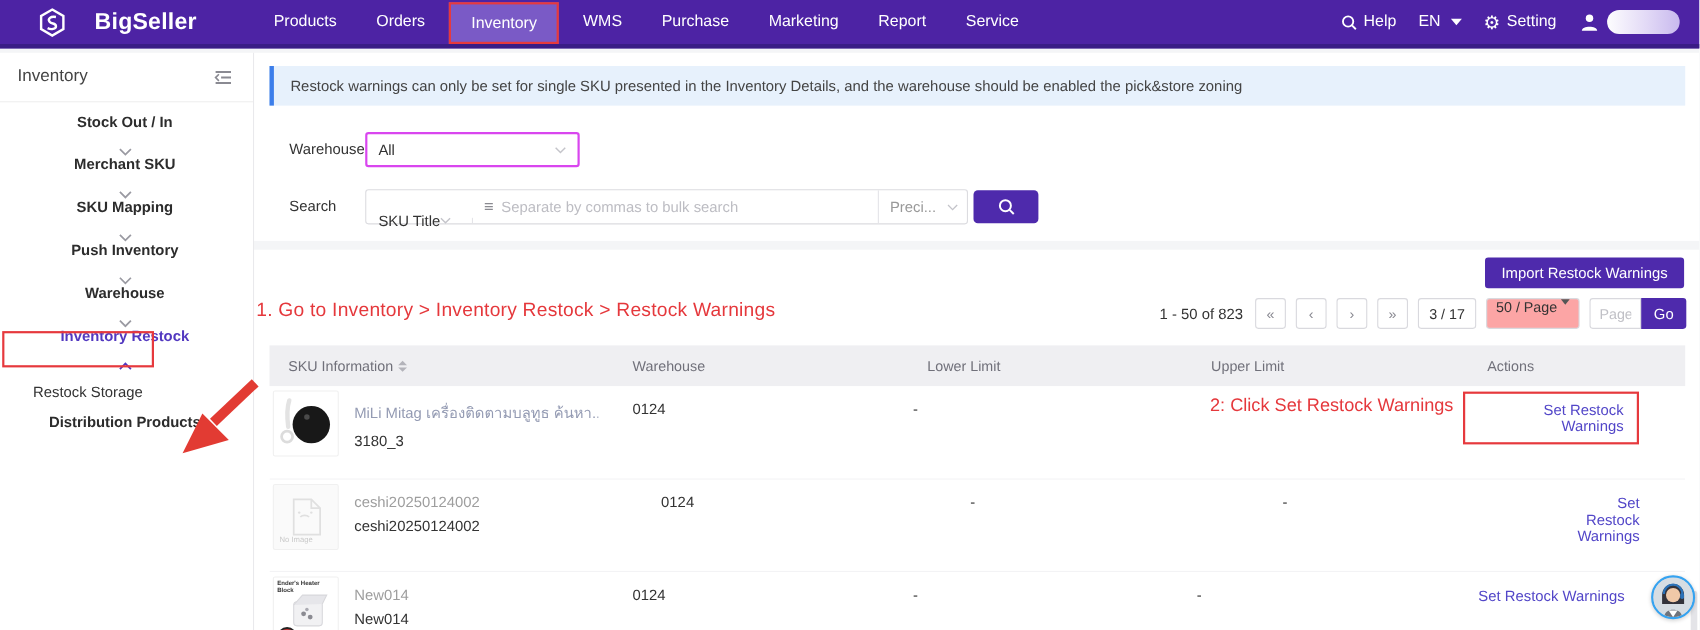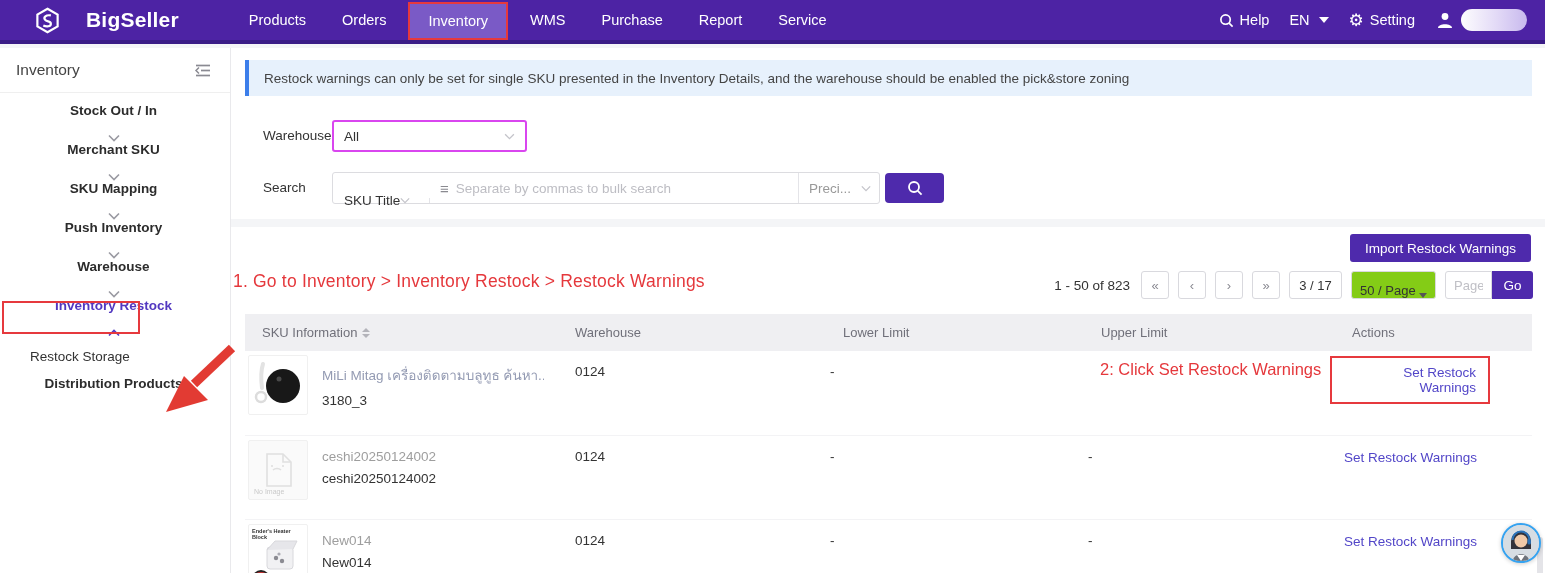--- a/index.html
+++ b/index.html
@@ -50,39 +50,39 @@
 
   .card2 { position:absolute; left:0; top:179px; right:0; bottom:0; background:#fff; }
   .import-btn { position:absolute; right:14px; top:7px; height:28px; background:#4e2aac; color:#fff; border:none; border-radius:3px; padding:0 15px; font-size:13.5px; font-family:inherit; cursor:pointer; }
   .anno1 { position:absolute; left:2px; top:44px; color:#e5383c; font-size:17.5px; letter-spacing:.2px; }
   .anno2 { position:absolute; left:869px; top:133px; color:#e5383c; font-size:16.5px; }
 
   .pager { position:absolute; right:12px; top:44px; height:28px; display:flex; align-items:center; gap:9px; }
   .pg-range { font-size:13.5px; color:#333; margin-right:2px; }
   .pg-btn { width:28px; height:28px; border:1px solid #d9d9de; border-radius:3px; background:#fff; color:#8a8a92; font-size:13px; display:flex; align-items:center; justify-content:center; cursor:pointer; }
   .pg-ind { width:53px; height:28px; border:1px solid #d9d9de; border-radius:3px; background:#fff; display:flex; align-items:center; justify-content:center; font-size:13px; color:#333; }
-  .pg-size { width:85px; height:28px; border:1px solid #d9d9de; border-radius:3px; background:#84cc16; display:flex; align-items:flex-end; justify-content:space-between; padding:0 8px; font-size:13px; color:#333; cursor:pointer; }
+  .pg-size { width:85px; height:28px; border:1px solid #d9d9de; border-radius:3px; background:#fca5a5; display:flex; align-items:flex-start; justify-content:space-between; padding:0 8px; font-size:13px; color:#333; cursor:pointer; }
   .pg-size .dd { width:0;height:0;border-left:4px solid transparent;border-right:4px solid transparent;border-top:5px solid #555; }
   .pg-goto { display:flex; height:28px; }
   .pg-input { width:47px; height:28px; border:1px solid #d9d9de; border-radius:3px 0 0 3px; padding:0 8px; font-size:13px; font-family:inherit; color:#333; outline:none; }
   .pg-input::placeholder { color:#c0c0c6; }
   .pg-go { width:41px; height:28px; background:#4e2aac; color:#fff; border:none; border-radius:0 3px 3px 0; font-size:13.5px; font-family:inherit; cursor:pointer; }
 
   
   .tbl-head { position:absolute; left:14px; right:13px; top:87px; height:37px; background:#efeff2; display:grid; grid-template-columns:315px 255px 258px 257px 1fr; align-items:center; font-size:13px; color:#70707a; }
   .tbl-head .th { padding-left:15px; display:flex; align-items:center; gap:5px; }
   .tbl-head .th.first { padding-left:17px; }
   .tbl-head .th.last { padding-left:22px; }
   .sort-ic { display:inline-flex; flex-direction:column; gap:2px; }
   .sort-ic i { width:0;height:0;border-left:4px solid transparent;border-right:4px solid transparent; display:block; }
   .sort-ic .up { border-bottom:4px solid #b3b3ba; }
   .sort-ic .dn { border-top:4px solid #b3b3ba; }
   .tbl-rows { position:absolute; left:14px; right:13px; top:124px; bottom:0; overflow:hidden; }
   .tr { display:grid; grid-template-columns:315px 255px 258px 257px 1fr; border-bottom:1px solid #f3f3f5; }
-  .tr.r1 { height:85px; } .tr.r2 { height:84px; } .tr.r3 { height:84px; }
+  .tr.r1 { height:85px; } .tr.r2 { height:84px;gap:26px; } .tr.r3 { height:84px; }
   .td { padding:13px 0 0 15px; font-size:13.5px; color:#333; }
   .td-sku { display:flex; padding:4px 0 0 3px; gap:14px; }
   .prod-img { width:60px; height:60px; background:#fff; border:1px solid #f0f0f0; border-radius:2px; flex-shrink:0; position:relative; overflow:hidden; }
   .sku-text { padding-top:9px; width:228px; }
   .sku-title { color:#949bb3; font-size:13.5px; white-space:nowrap; overflow:hidden; width:222px; }
   .sku-code { color:#333; font-size:13.5px; margin-top:7px; }
   .td-actions { text-align:right; padding:0 55px 0 0; }
   .act-link { color:#5246c8; font-size:13.5px; cursor:pointer; display:inline-block; margin-top:14px; }
   .act-boxed { border:2px solid #e6393d; padding:7px 12px; margin:5px 0 0 0; margin-right:-13px; }
   .noimg { background:#fafafa; display:flex; align-items:center; justify-content:center; flex-direction:column; }
@@ -104,20 +104,21 @@
       <path d="M20 10 C14 9 11 12 13 15 C15 18 20 16 20 20 C20 23 15 24 11 22" fill="none" stroke="#fff" stroke-width="2.6"></path>
     </svg>
     <span class="brand-name">BigSeller</span>
   </div>
   <div class="nav-menu">
     <div class="nav-item">Products</div>
     <div class="nav-item">Orders</div>
     <div class="nav-item active">Inventory</div>
     <div class="nav-item">WMS</div>
     <div class="nav-item">Purchase</div>
+    <div class="nav-item">Marketing</div>
     <div class="nav-item">Report</div>
     <div class="nav-item">Service</div>
   </div>
   <div class="nav-right">
     <div class="nr-group">
       <svg width="15" height="15" viewBox="0 0 16 16">
         <circle cx="7" cy="7" r="5" fill="none" stroke="#fff" stroke-width="1.8"></circle>
         <line x1="10.8" y1="10.8" x2="14.5" y2="14.5" stroke="#fff" stroke-width="1.8"></line>
       </svg>
       <span>Help</span>

